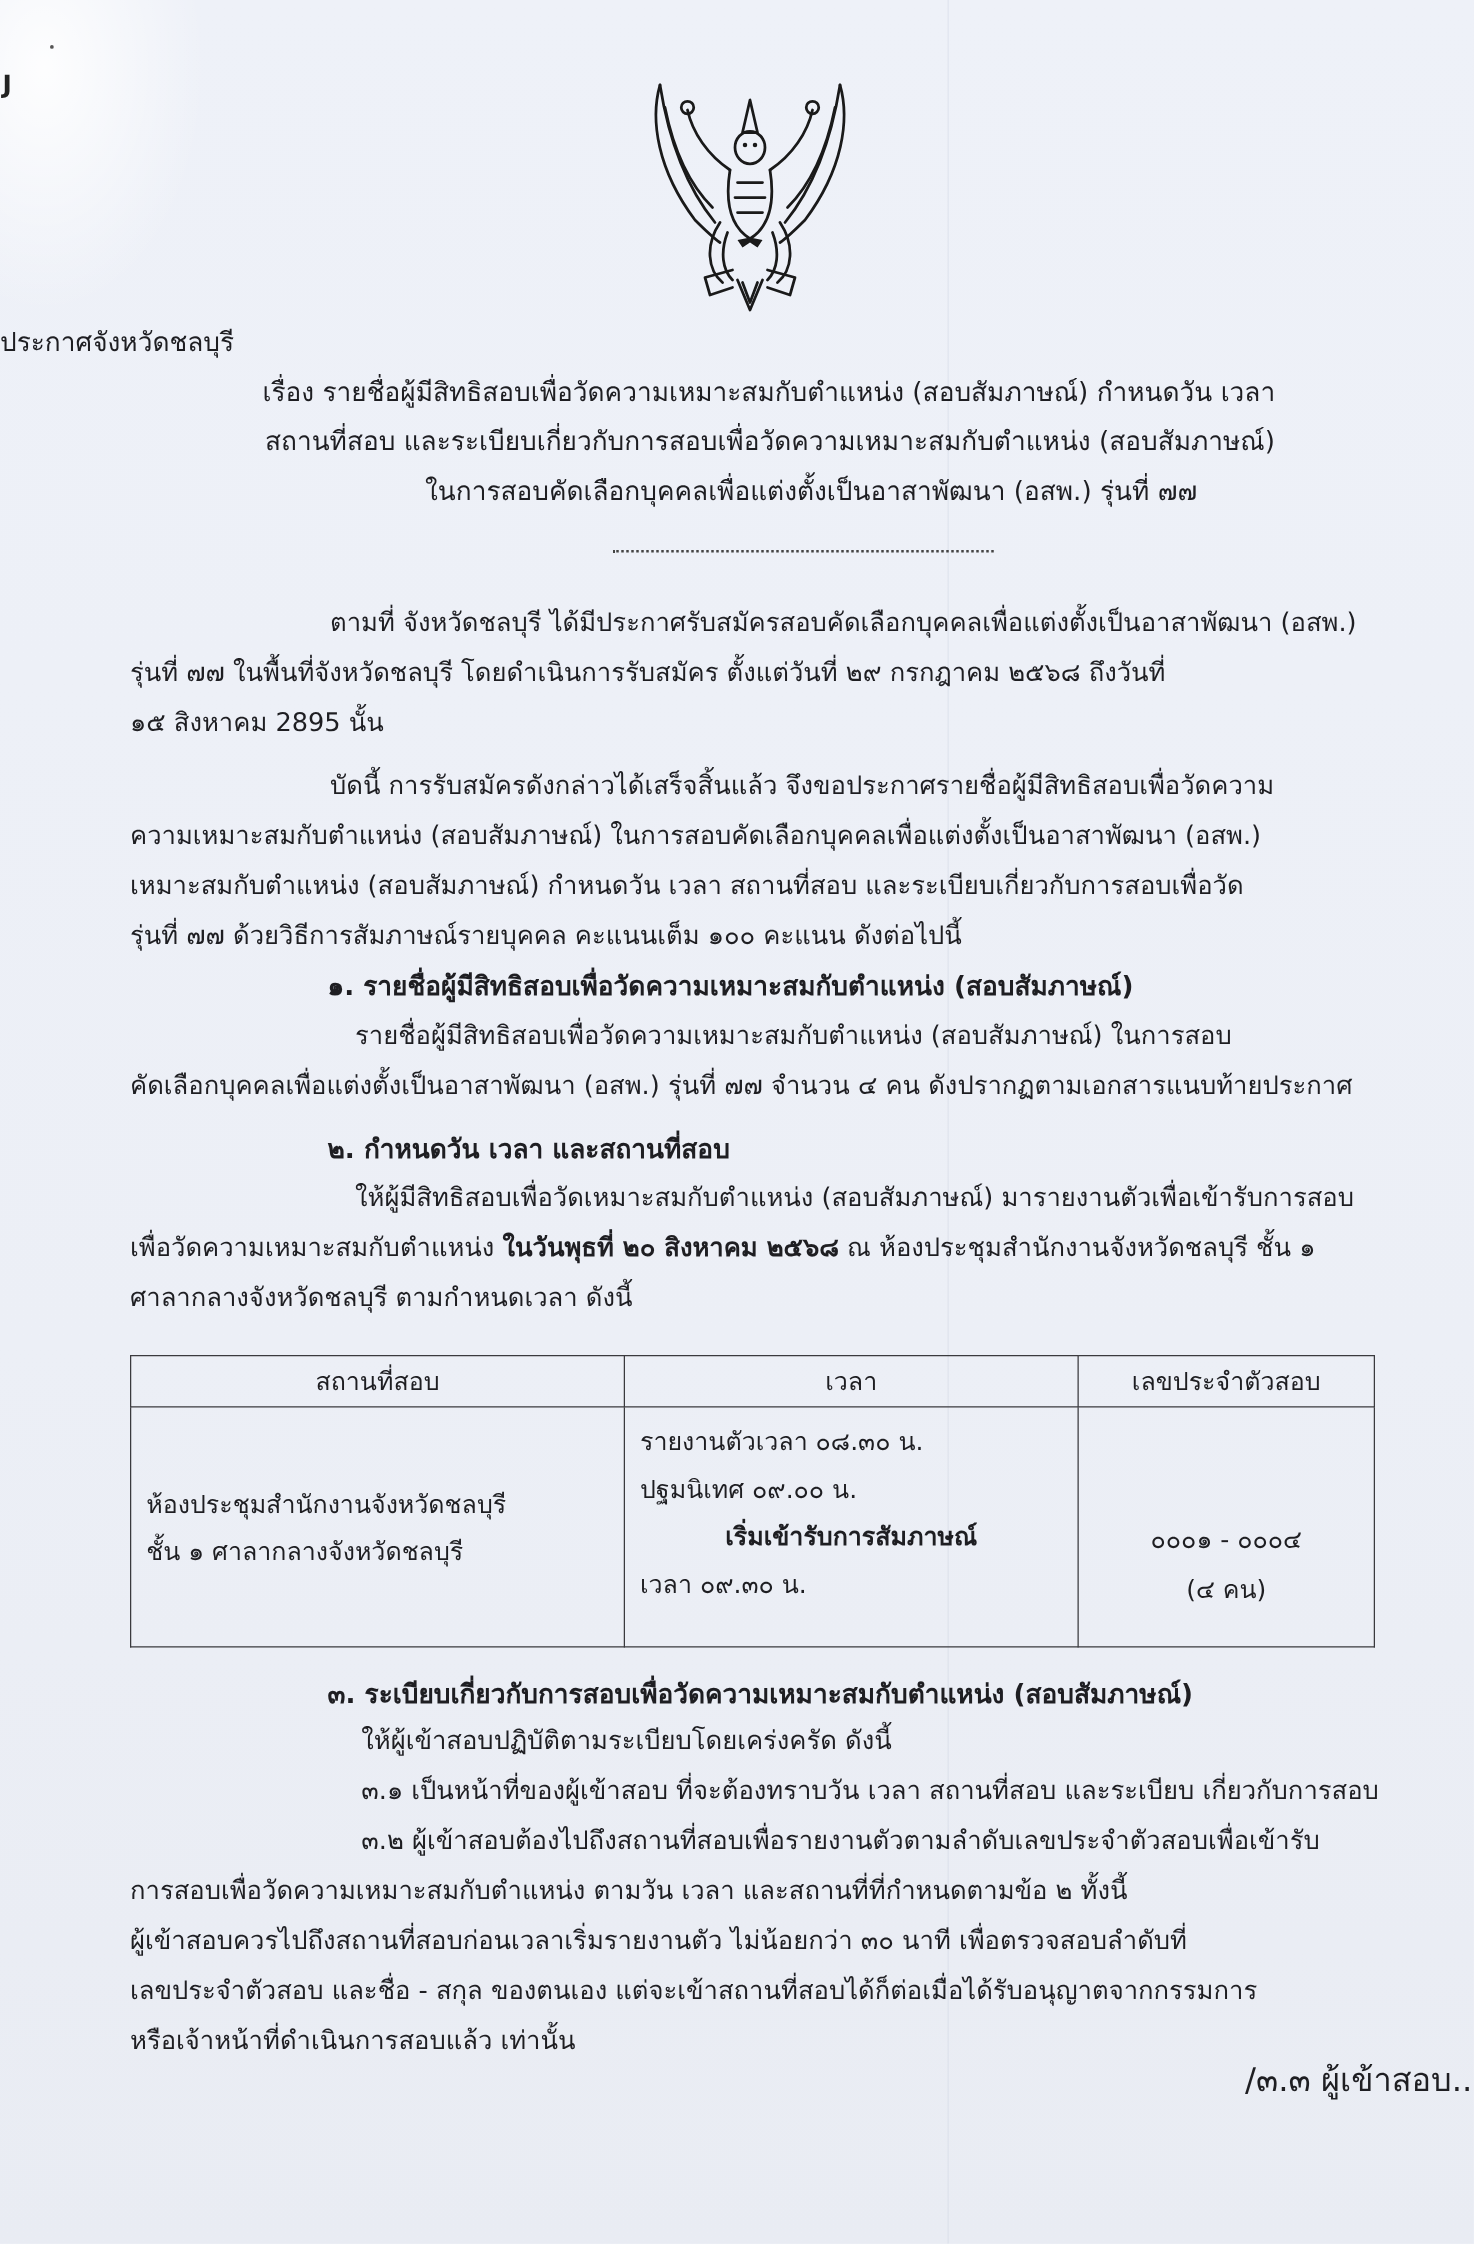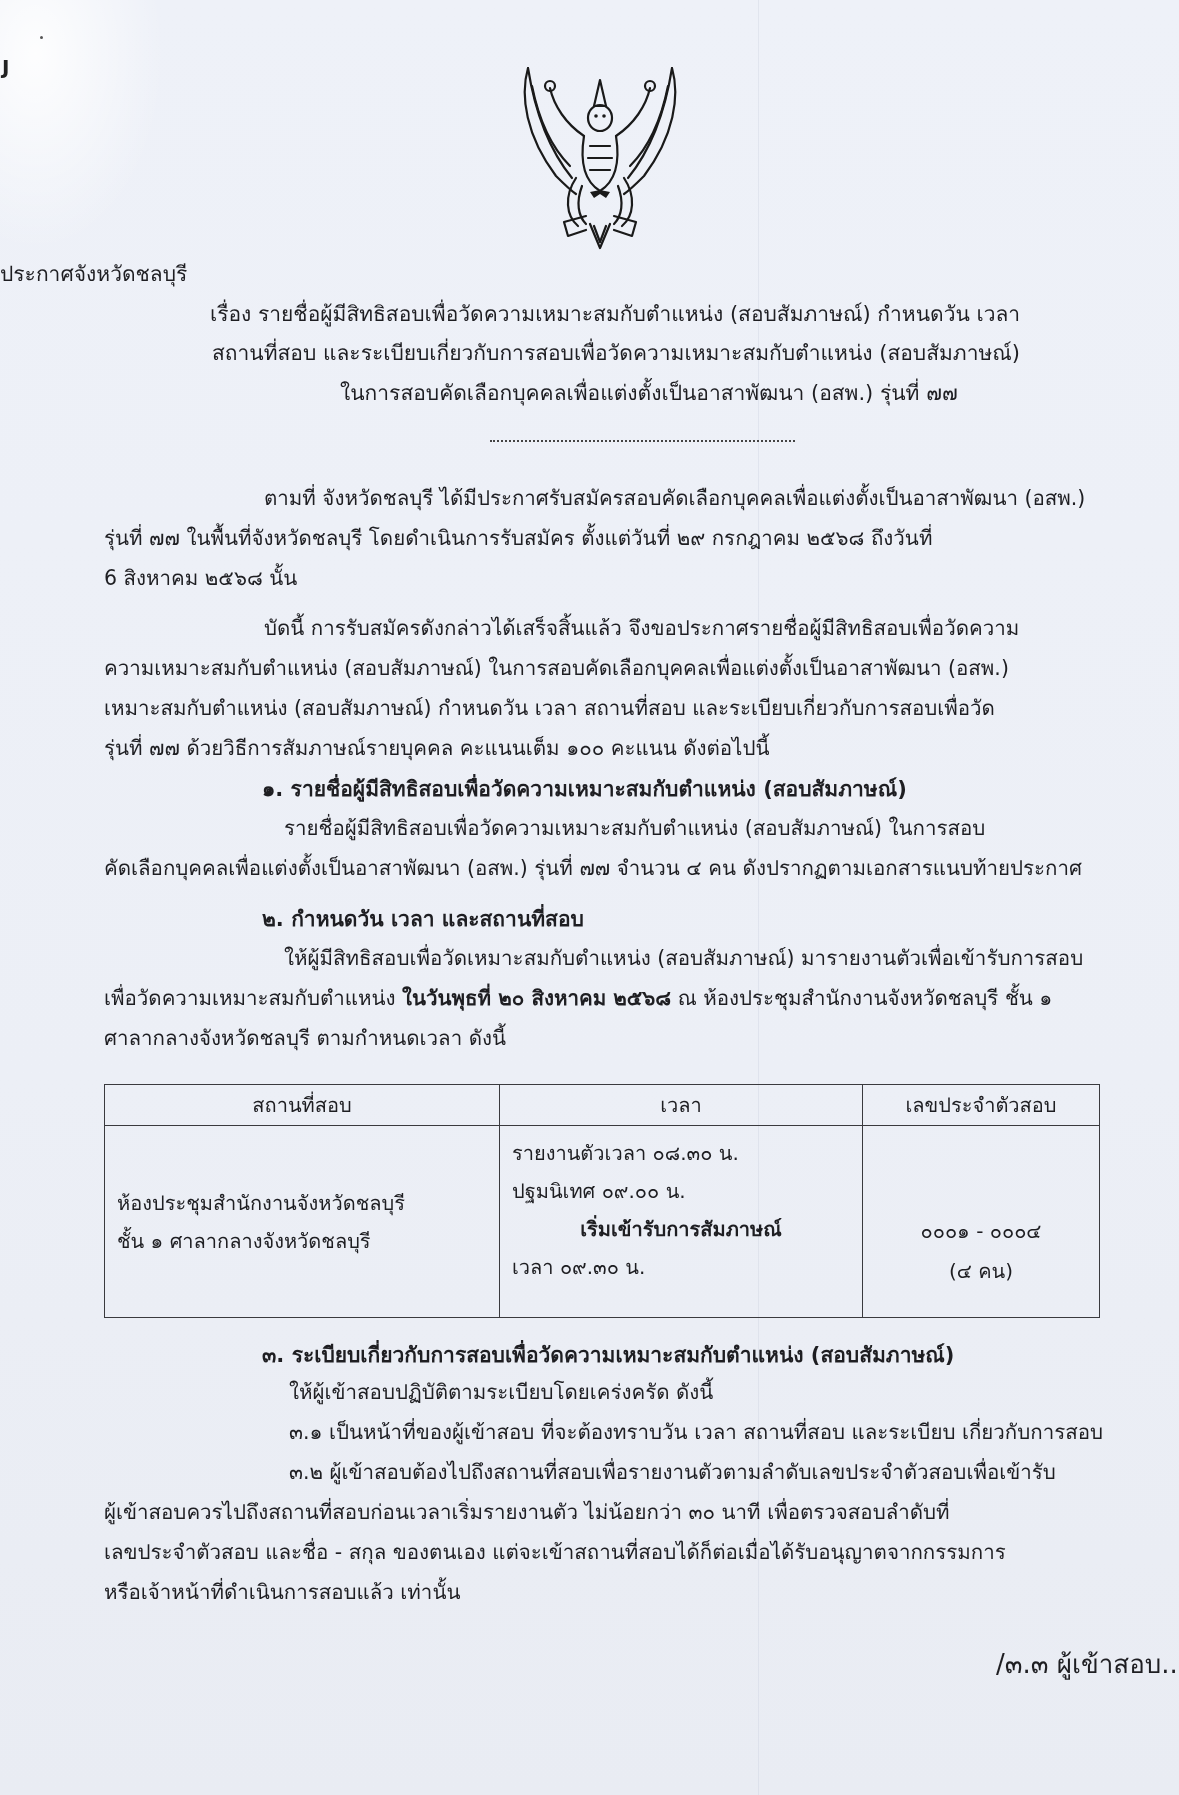--- a/index.html
+++ b/index.html
@@ -189,21 +189,21 @@
 
   <div class="title-block t1">ประกาศจังหวัดชลบุรี</div>
   <div class="title-block t2">เรื่อง รายชื่อผู้มีสิทธิสอบเพื่อวัดความเหมาะสมกับตำแหน่ง (สอบสัมภาษณ์) กำหนดวัน เวลา</div>
   <div class="title-block t3">สถานที่สอบ และระเบียบเกี่ยวกับการสอบเพื่อวัดความเหมาะสมกับตำแหน่ง (สอบสัมภาษณ์)</div>
   <div class="title-block t4">ในการสอบคัดเลือกบุคคลเพื่อแต่งตั้งเป็นอาสาพัฒนา (อสพ.) รุ่นที่ ๗๗</div>
   <div class="dots"></div>
 
   <div class="para p1">
     <span class="line indent1">ตามที่ จังหวัดชลบุรี ได้มีประกาศรับสมัครสอบคัดเลือกบุคคลเพื่อแต่งตั้งเป็นอาสาพัฒนา (อสพ.)</span>
     <span class="line">รุ่นที่ ๗๗ ในพื้นที่จังหวัดชลบุรี โดยดำเนินการรับสมัคร ตั้งแต่วันที่ ๒๙ กรกฎาคม ๒๕๖๘ ถึงวันที่</span>
-    <span class="line">6 สิงหาคม ๒๕๖๘ นั้น</span>
+    <span class="line">๑๕ สิงหาคม 2895 นั้น</span>
   </div>
 
   <div class="para p2">
     <span class="line indent1">บัดนี้ การรับสมัครดังกล่าวได้เสร็จสิ้นแล้ว จึงขอประกาศรายชื่อผู้มีสิทธิสอบเพื่อวัดความ</span>
     <span class="line">ความเหมาะสมกับตำแหน่ง (สอบสัมภาษณ์) ในการสอบคัดเลือกบุคคลเพื่อแต่งตั้งเป็นอาสาพัฒนา (อสพ.)</span>
     <span class="line">เหมาะสมกับตำแหน่ง (สอบสัมภาษณ์) กำหนดวัน เวลา สถานที่สอบ และระเบียบเกี่ยวกับการสอบเพื่อวัด</span>
     <span class="line">รุ่นที่ ๗๗ ด้วยวิธีการสัมภาษณ์รายบุคคล คะแนนเต็ม ๑๐๐ คะแนน ดังต่อไปนี้</span>
   </div>
 
   <div class="h1">๑. รายชื่อผู้มีสิทธิสอบเพื่อวัดความเหมาะสมกับตำแหน่ง (สอบสัมภาษณ์)</div>
@@ -245,19 +245,20 @@
         </td>
       </tr>
     </tbody>
   </table>
 
   <div class="h3">๓. ระเบียบเกี่ยวกับการสอบเพื่อวัดความเหมาะสมกับตำแหน่ง (สอบสัมภาษณ์)</div>
   <div class="para p5">
     <span class="line indent3">ให้ผู้เข้าสอบปฏิบัติตามระเบียบโดยเคร่งครัด ดังนี้</span>
     <span class="line indent3">๓.๑ เป็นหน้าที่ของผู้เข้าสอบ ที่จะต้องทราบวัน เวลา สถานที่สอบ และระเบียบ เกี่ยวกับการสอบ</span>
     <span class="line indent3">๓.๒ ผู้เข้าสอบต้องไปถึงสถานที่สอบเพื่อรายงานตัวตามลำดับเลขประจำตัวสอบเพื่อเข้ารับ</span>
+    <span class="line">การสอบเพื่อวัดความเหมาะสมกับตำแหน่ง ตามวัน เวลา และสถานที่ที่กำหนดตามข้อ ๒ ทั้งนี้</span>
     <span class="line">ผู้เข้าสอบควรไปถึงสถานที่สอบก่อนเวลาเริ่มรายงานตัว ไม่น้อยกว่า ๓๐ นาที เพื่อตรวจสอบลำดับที่</span>
     <span class="line">เลขประจำตัวสอบ และชื่อ - สกุล ของตนเอง แต่จะเข้าสถานที่สอบได้ก็ต่อเมื่อได้รับอนุญาตจากกรรมการ</span>
     <span class="line">หรือเจ้าหน้าที่ดำเนินการสอบแล้ว เท่านั้น</span>
   </div>
 
   <div class="footer-next">/๓.๓ ผู้เข้าสอบ...</div>
 </div>
 
 </body></html>

